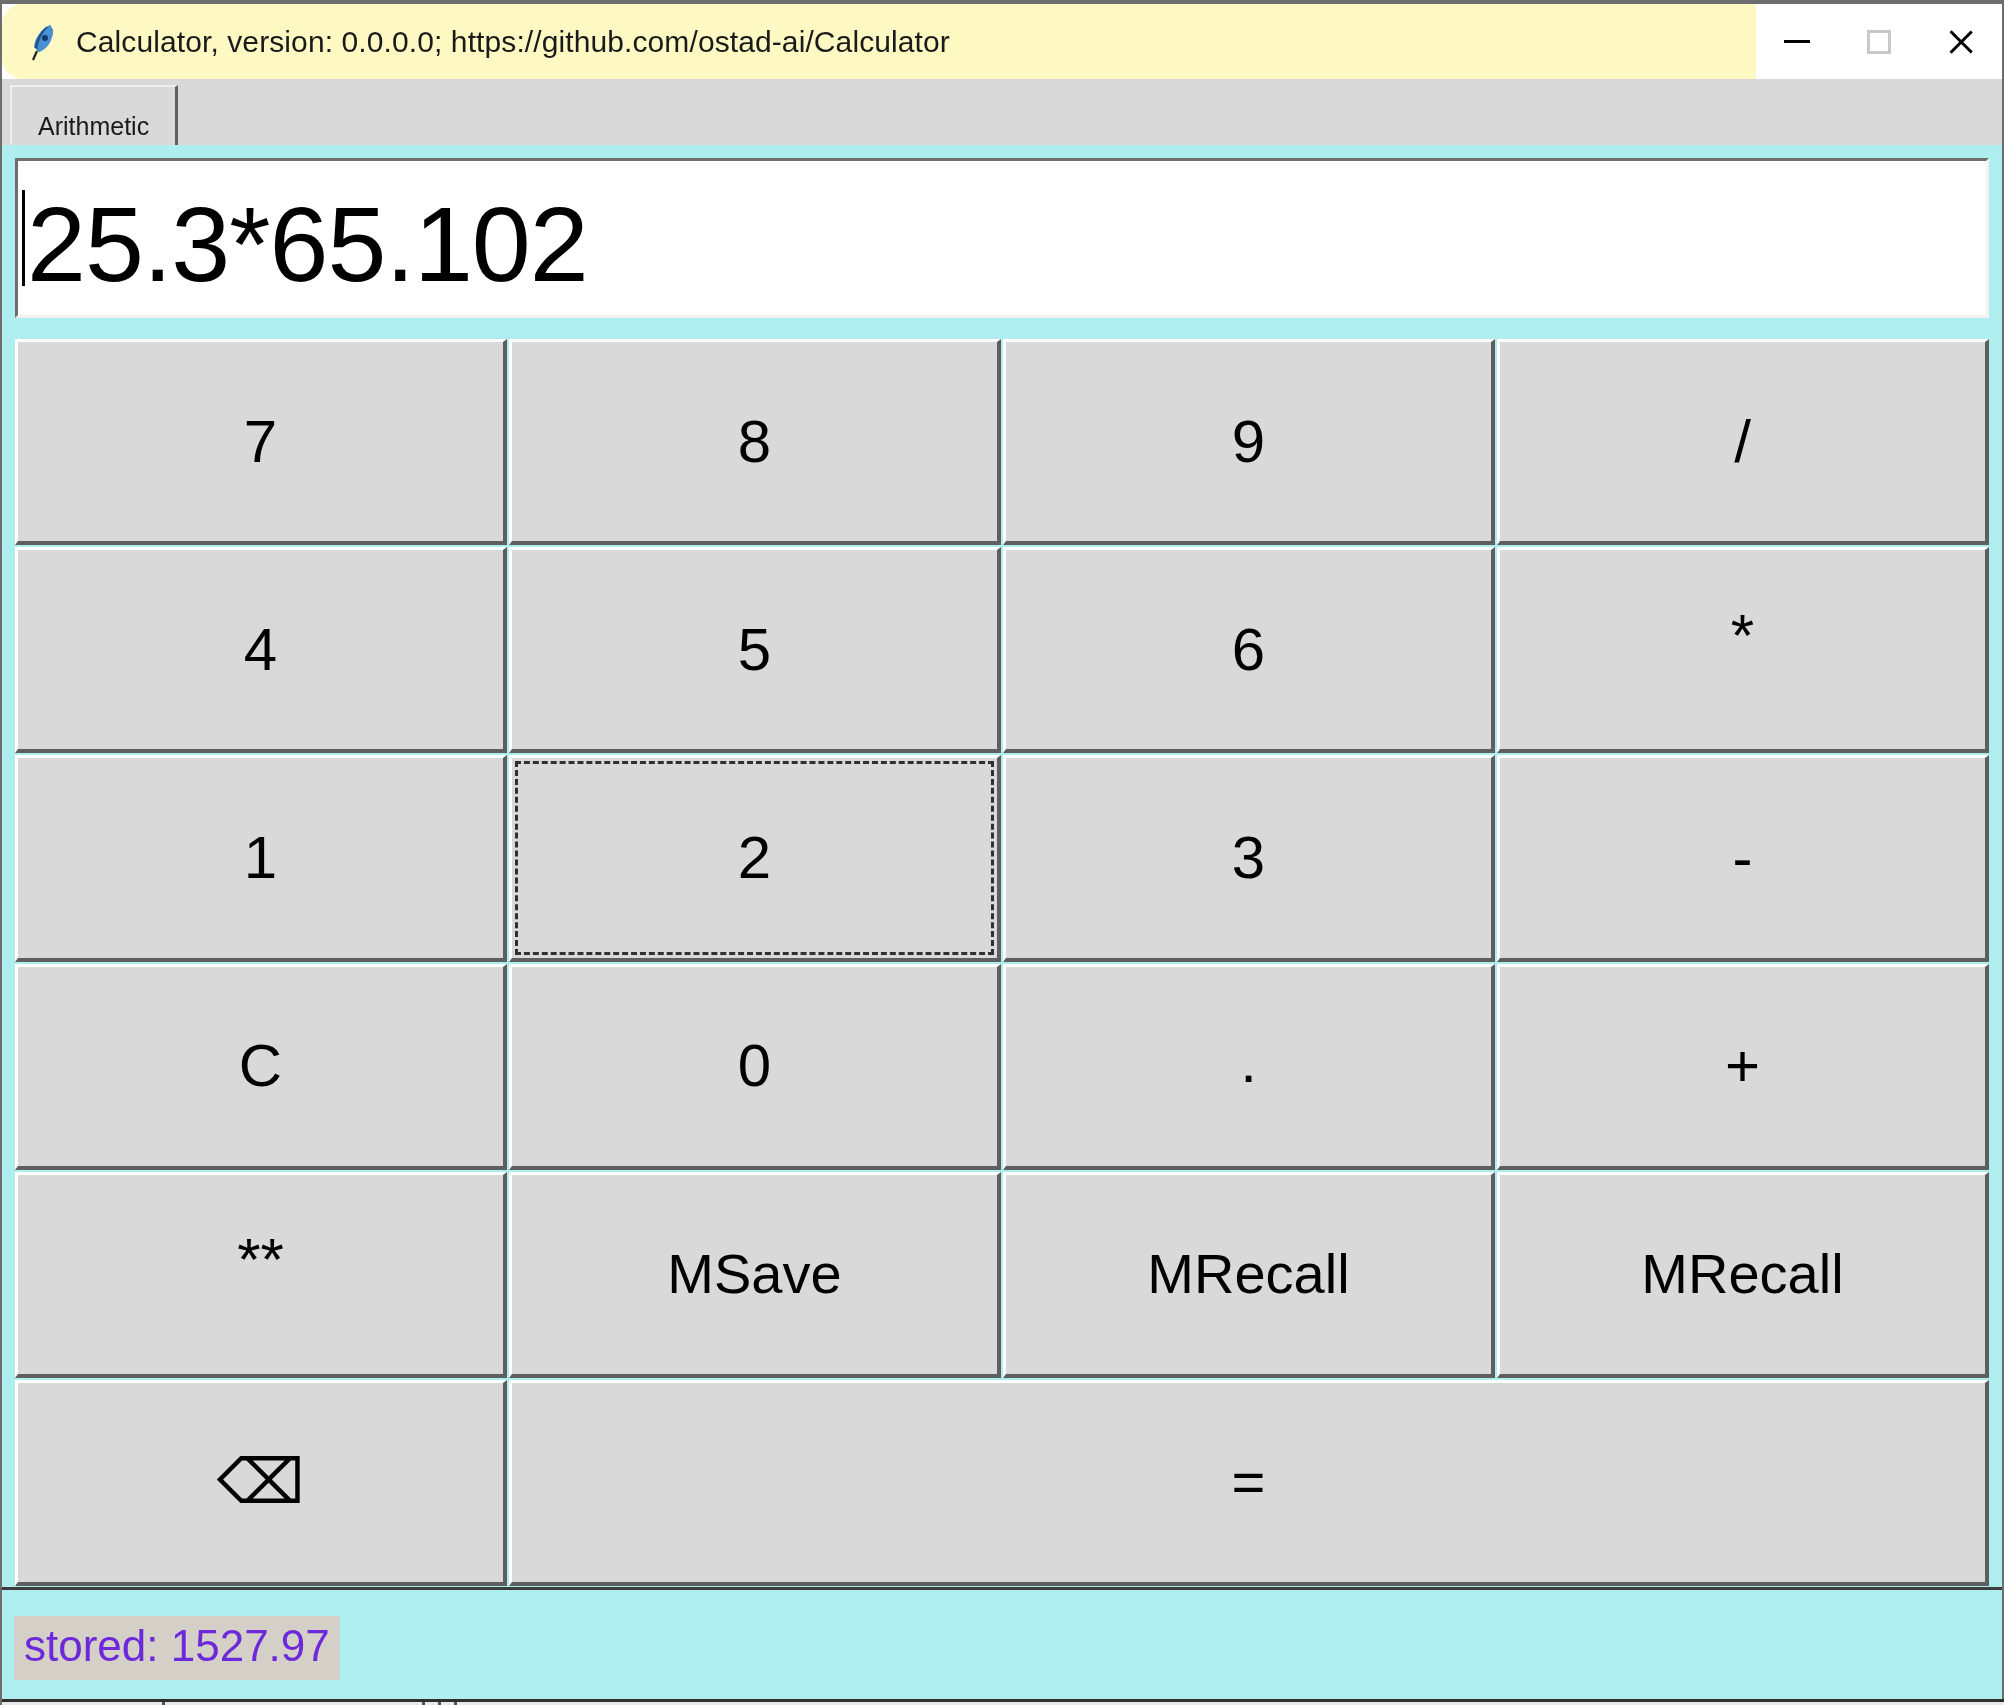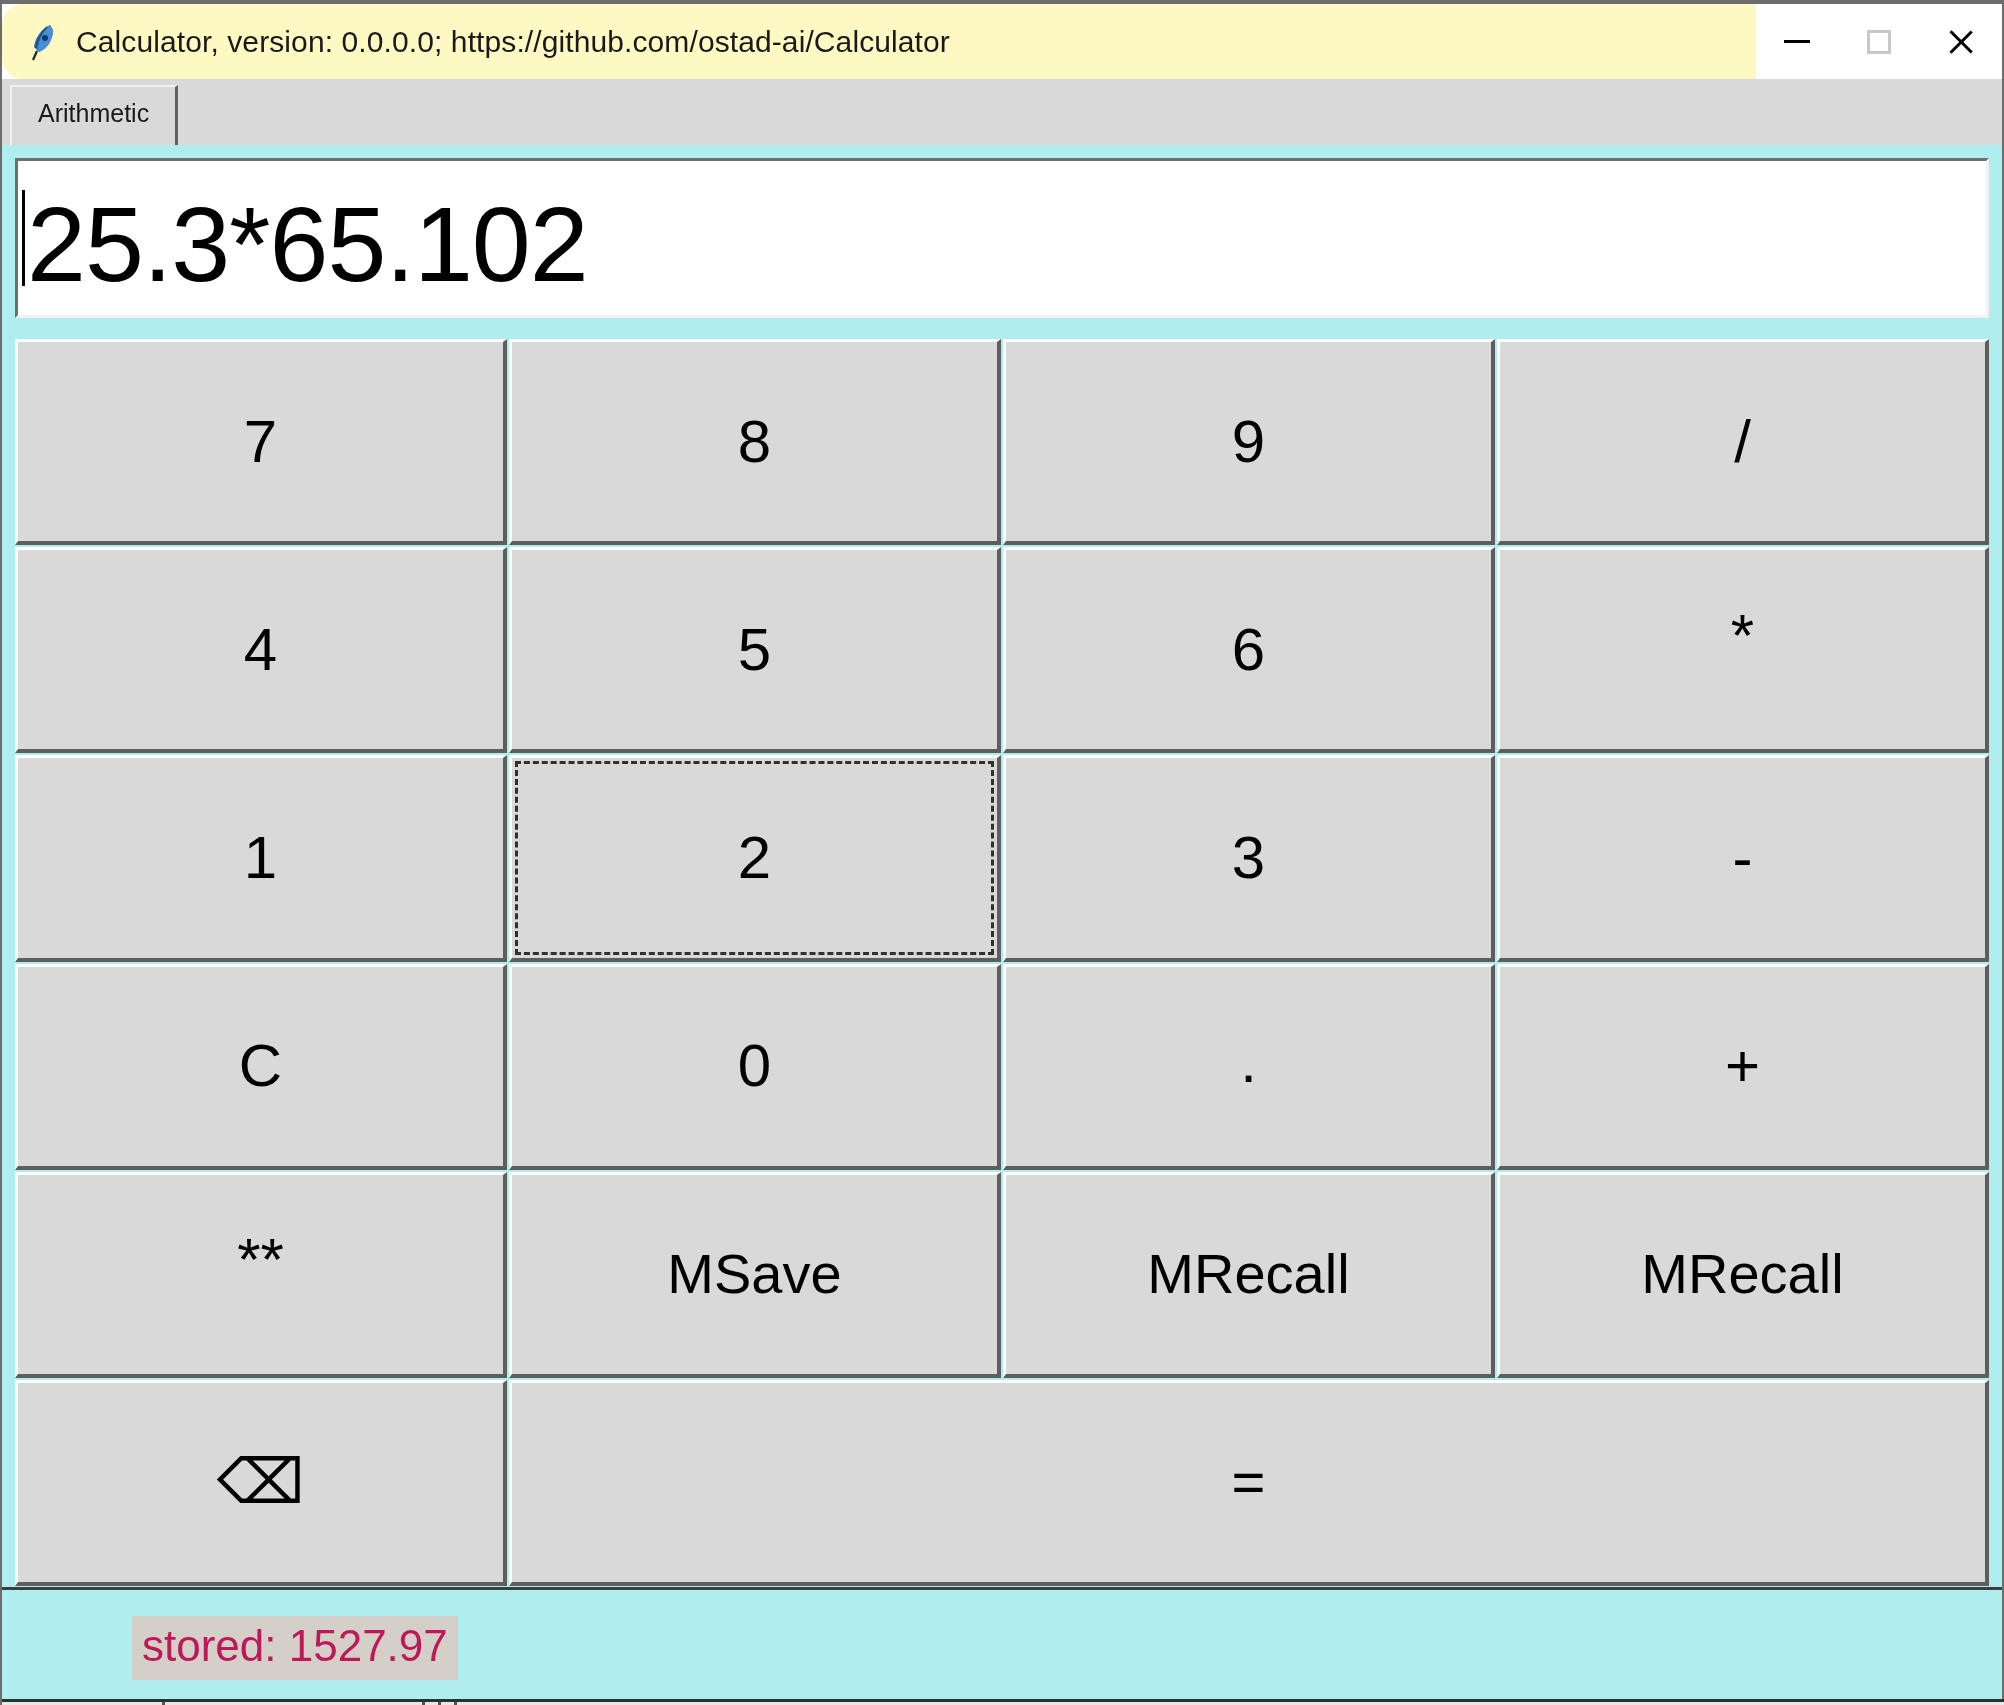--- a/index.html
+++ b/index.html
@@ -108,23 +108,23 @@
     min-height: 66px;
     background: #d9d9d9;
     display: flex;
     align-items: flex-end;
     position: relative;
     border-bottom: 0;
   }
   .tab {
     height: 60px;
     box-sizing: border-box;
-    padding: 12px 26px;
-    display: flex;
-    align-items: flex-start;
+    padding: 4px 26px;
+    display: flex;
+    align-items: flex-end;
     background: #d9d9d9;
     border-top: 2px solid #f0f0f0;
     border-left: 2px solid #f0f0f0;
     border-right: 3px solid #606060;
     font-size: 25px;
     color: #1a1a1a;
     margin-left: 8px;
   }
 
   
@@ -246,25 +246,24 @@
     min-height: 118px;
     background: #afeeee;
     display: flex;
     align-items: center;
     box-sizing: border-box;
     padding-left: 12px;
     border-top: 3px solid #3d3d3d;
   }
   .status-label {
     background: #d4d0c8;
-    color: #be185d;
+    color: #6d28d9;
     font-size: 44px;
     line-height: 1;
     padding: 8px 10px 12px 10px;
-    margin-left: 118px;
     white-space: nowrap;
     font-family: "Liberation Sans", sans-serif;
   }
 
   
   .bottom-sliver {
     position: absolute;
     left: 0;
     bottom: 0;
     width: 2004px;

